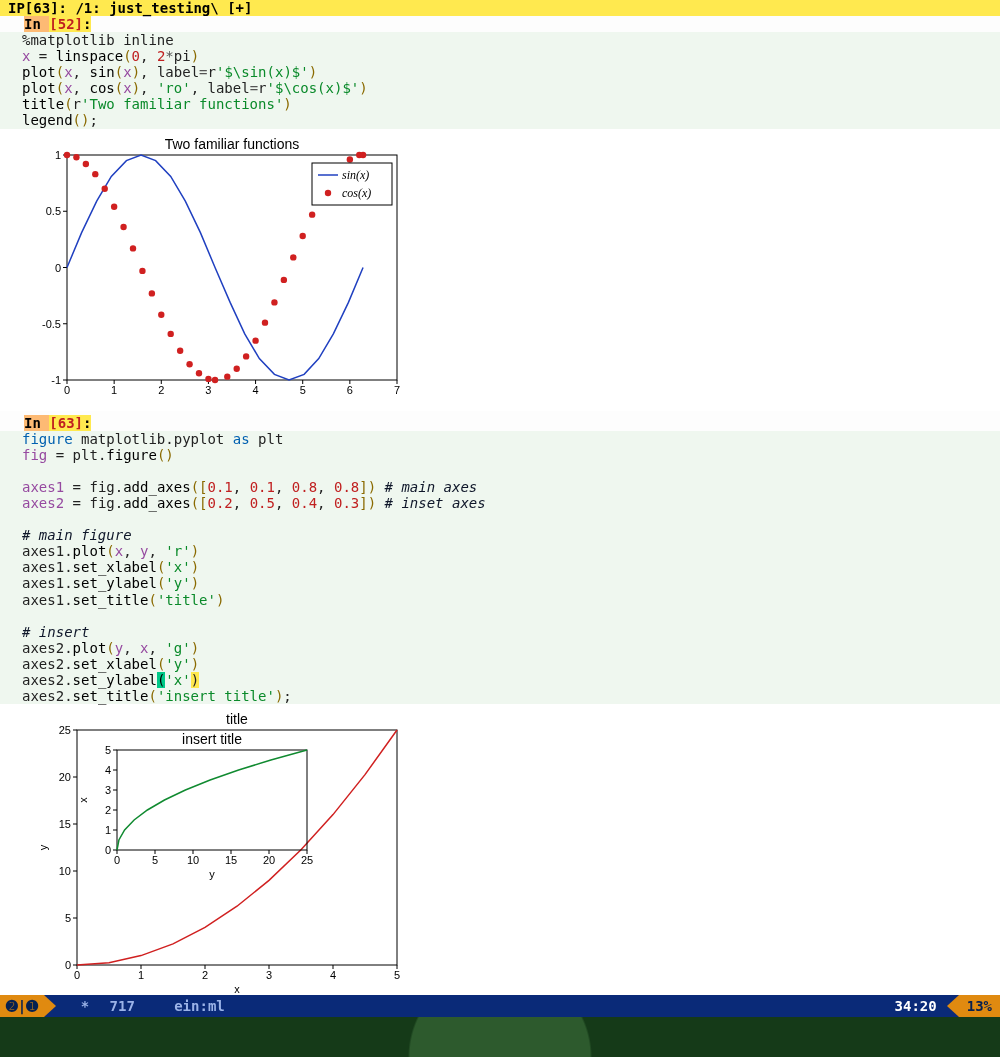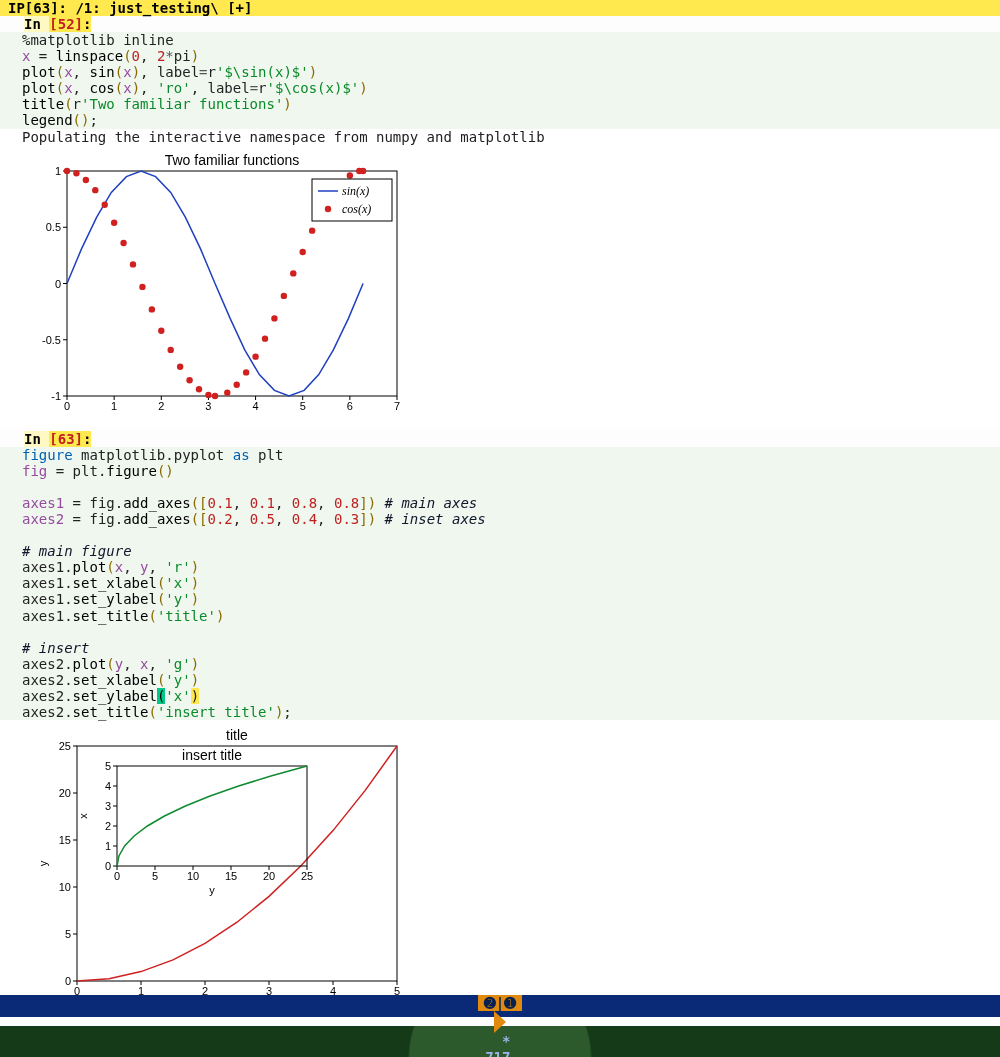--- a/index.html
+++ b/index.html
@@ -41,21 +41,21 @@
     background: #fdfdfd;
     padding: 0 0 4px 0;
   }
   .in-prompt {
     display: inline-block;
     color: #000;
     font-weight: normal;
     margin: 0 0 0 22px;
     padding: 0 2px;
   }
-  .in-prompt .hl-in   { background: #fef9c3; font-weight: bold; }
+  .in-prompt .hl-in   { background: #fdba74; font-weight: bold; }
   .in-prompt .hl-num  { background: #ffe94f; color: #c02020; font-weight: bold; }
   .in-prompt .hl-col  { background: #ffe94f; font-weight: bold; }
   .code-block {
     background: #eff7ef;
     padding: 0 0 0 22px;
     white-space: pre;
     line-height: 1.15;
     color: #222;
   }
   .tok-kw   { color: #0060b0; }
@@ -88,21 +88,20 @@
     position: absolute;
     left: 0; right: 0;
     bottom: 40px;
     height: 22px;
     background: #0a2a78;
     color: #fff;
     display: flex;
     align-items: center;
     font-weight: bold;
     white-space: pre;
-    flex-direction: column;
   }
   .ml-left-badge {
     background: #e08a10;
     color: #062050;
     padding: 0 6px;
     height: 100%;
     display: flex;
     align-items: center;
     font-weight: bold;
   }
@@ -148,21 +147,20 @@
   <div class="cell-area">
     <div class="in-prompt">
       <span class="hl-in">In </span><span class="hl-num">[52]</span><span class="hl-col">:</span>
     </div>
     <div class="code-block"><span>%matplotlib inline</span>
 <span class="tok-var">x</span><span> = </span><span class="tok-fn">linspace</span><span class="tok-par">(</span><span class="tok-num">0</span><span>, </span><span class="tok-num">2</span><span class="tok-op">*</span><span>pi</span><span class="tok-par">)</span>
 <span class="tok-fn">plot</span><span class="tok-par">(</span><span class="tok-var">x</span><span>, </span><span class="tok-fn">sin</span><span class="tok-par">(</span><span class="tok-var">x</span><span class="tok-par">)</span><span>, </span><span>label</span><span class="tok-op">=</span><span>r</span><span class="tok-str">'$\sin(x)$'</span><span class="tok-par">)</span>
 <span class="tok-fn">plot</span><span class="tok-par">(</span><span class="tok-var">x</span><span>, </span><span class="tok-fn">cos</span><span class="tok-par">(</span><span class="tok-var">x</span><span class="tok-par">)</span><span>, </span><span class="tok-str">'ro'</span><span>, </span><span>label</span><span class="tok-op">=</span><span>r</span><span class="tok-str">'$\cos(x)$'</span><span class="tok-par">)</span>
 <span class="tok-fn">title</span><span class="tok-par">(</span><span>r</span><span class="tok-str">'Two familiar functions'</span><span class="tok-par">)</span>
 <span class="tok-fn">legend</span><span class="tok-par">(</span><span class="tok-par">)</span><span>;</span></div>
-    <div class="output-text">Populating the interactive namespace from numpy and matplotlib</div>
 
     <div class="chart-wrap">
       <svg id="chart1" width="390" height="270">
           <rect x="45" y="20" width="330" height="225" fill="none" stroke="#000" stroke-width="1"></rect>
           <line x1="45" y1="245" x2="45" y2="249" stroke="#000"></line>
           <text x="45" y="259" text-anchor="middle" class="axis-text">0</text>
           <line x1="92.14285714285714" y1="245" x2="92.14285714285714" y2="249" stroke="#000"></line>
           <text x="92.14285714285714" y="259" text-anchor="middle" class="axis-text">1</text>
           <line x1="139.28571428571428" y1="245" x2="139.28571428571428" y2="249" stroke="#000"></line>
           <text x="139.28571428571428" y="259" text-anchor="middle" class="axis-text">2</text>

